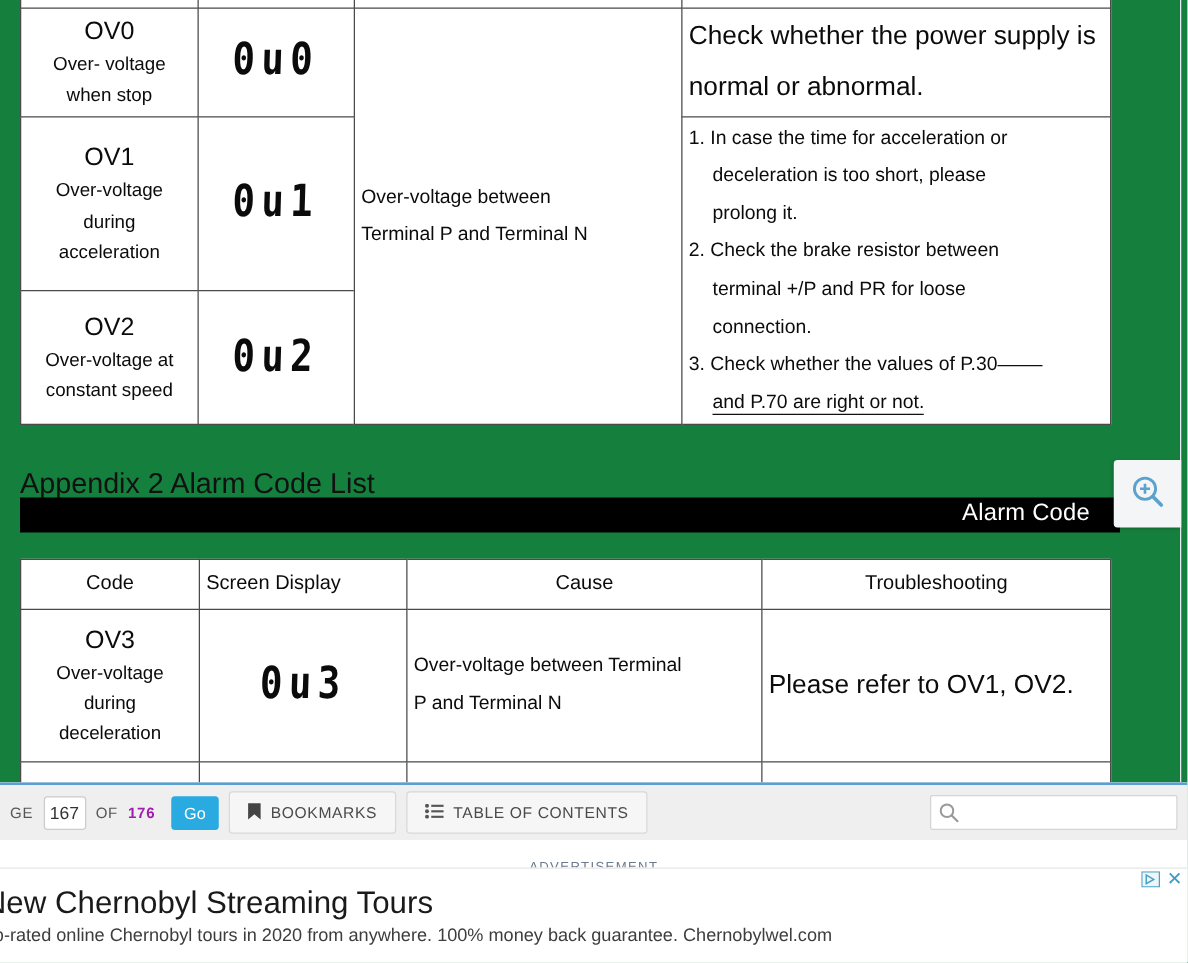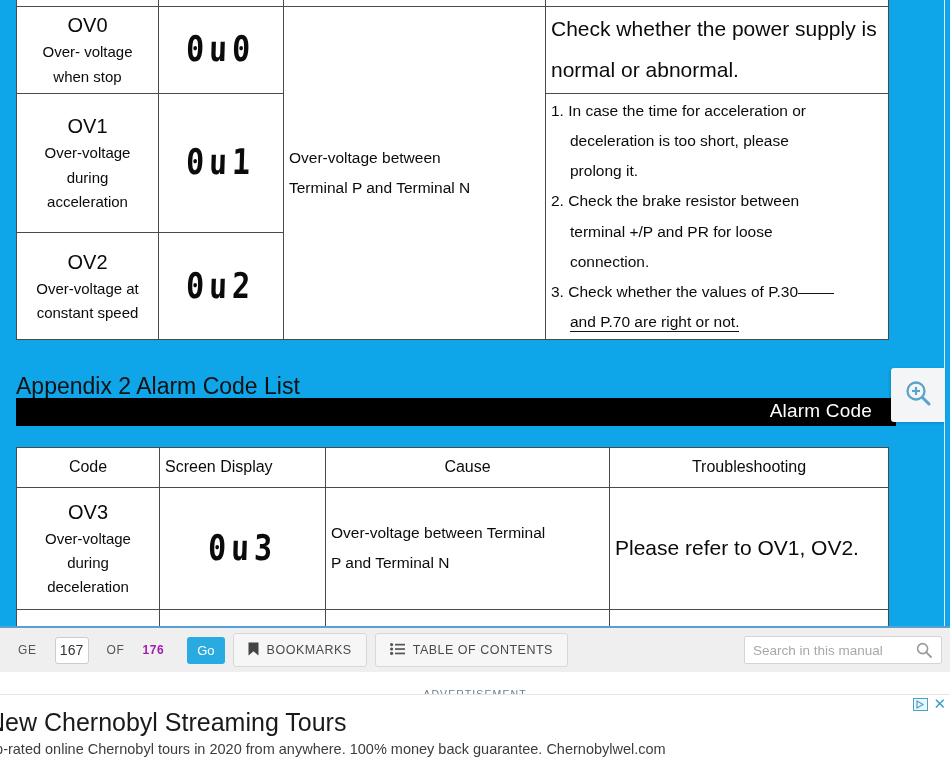--- a/index.html
+++ b/index.html
@@ -9,21 +9,21 @@
     overflow: hidden;
     background: #ffffff;
     font-family: "Liberation Sans", sans-serif;
   }
 
   #root { position: relative; width: 950px; height: 770px; background: #fff; }
 
   
   #doc-viewport {
     position: absolute; left: 0; top: 0; width: 950px; height: 626px;
-    background: #0ea5e9; overflow: hidden;
+    background: #15803d; overflow: hidden;
   }
   #page-edge-line {
     position: absolute; left: 944px; top: 0; width: 1px; height: 626px;
     background: #e3e9ec;
   }
 
   
   table.doc-table {
     position: absolute;
     border-collapse: collapse;
@@ -105,21 +105,21 @@
   }
 
   
   #toolbar {
     position: absolute; left: 0; top: 626px; width: 950px; height: 46px;
     background: #efefef; border-top: 2px solid #5a9fd4;
     display: flex; align-items: center;
   }
   #tb-left { display: flex; align-items: center; height: 46px; }
   .tb-label {
-    font-size: 12px; color: #555; letter-spacing: .6px; padding: 0 18px;
+    font-size: 12px; color: #555; letter-spacing: .6px; padding: 0 8px;
   }
   #page-input {
     width: 34px; height: 27px; border: 1px solid #ccc; background: #fff;
     border-radius: 3px; font-size: 14px; color: #333; text-align: center;
     font-family: "Liberation Sans", sans-serif; padding: 0;
   }
   #go-btn {
     background: #29abe2; color: #fff; border: none; border-radius: 3px;
     height: 27px; padding: 0 10px; font-size: 13px; margin-left: 5px;
     cursor: pointer; font-family: "Liberation Sans", sans-serif;
@@ -344,21 +344,20 @@
             <circle cx="1.6" cy="10.4" r="1.6" fill="#555"></circle>
               <rect x="5" y="9.6" width="10" height="1.7" fill="#555"></rect>
           </svg>
         </span>
         <span>TABLE OF CONTENTS</span>
       </div>
     </div>
 
     <div id="tb-right">
       <div id="search-wrap">
-        <input id="search-input" type="text" placeholder="Search in this manual" style="">
         <span id="search-icon-btn">
           <svg width="16" height="16" viewBox="0 0 16 16">
             <circle cx="6.6" cy="6.6" r="5" fill="none" stroke="#9a9a9a" stroke-width="1.6"></circle>
             <line x1="10.4" y1="10.4" x2="15" y2="15" stroke="#9a9a9a" stroke-width="1.8" stroke-linecap="round"></line>
           </svg>
         </span>
       </div>
     </div>
   </div>
 

